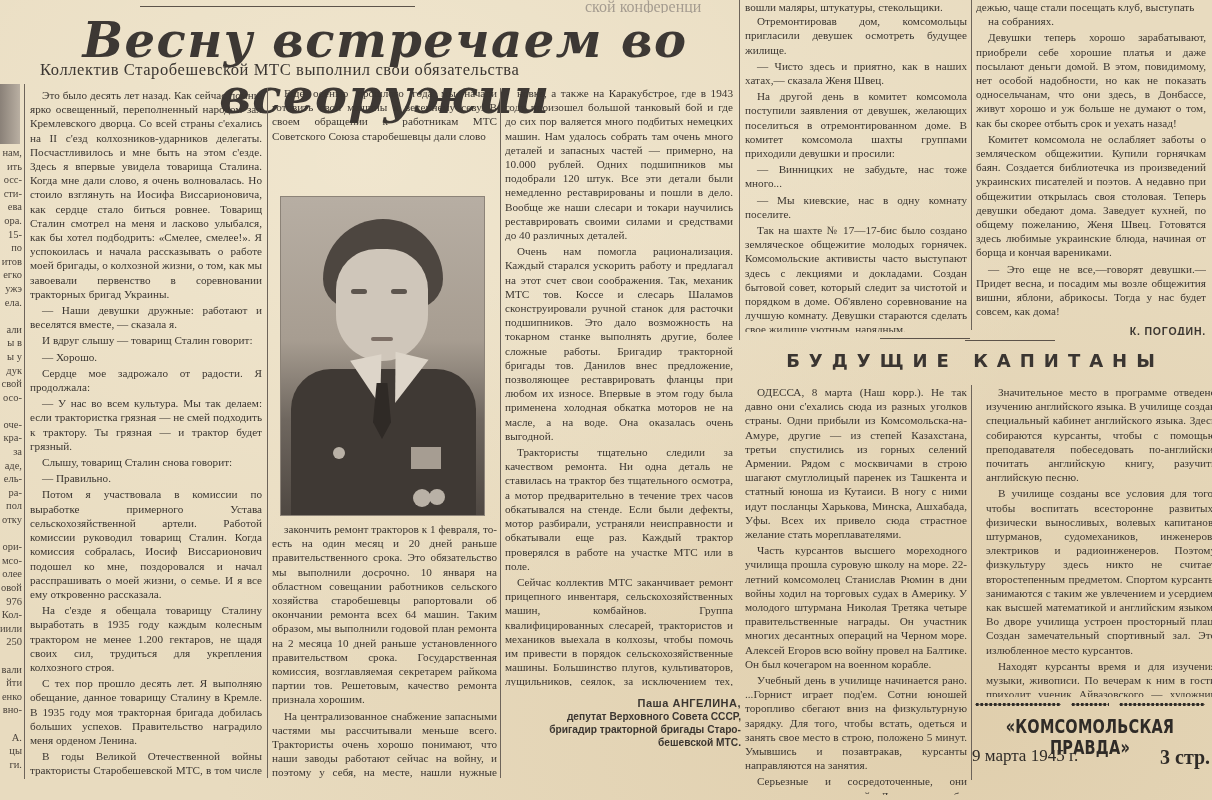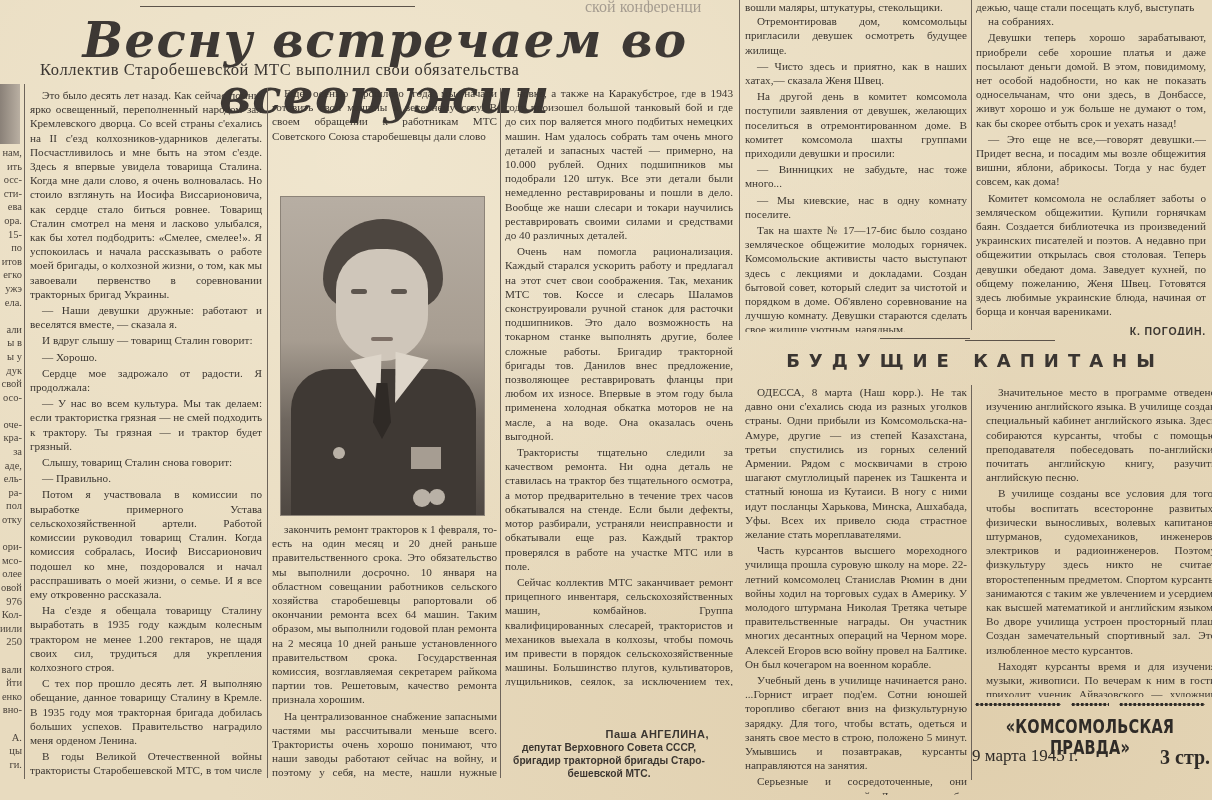--- a/index.html
+++ b/index.html
@@ -58,21 +58,21 @@
   .photo .eye { position: absolute; top: 92px; width: 16px; height: 5px; border-radius: 3px; background: #5d554e; }
   .photo .mouth { position: absolute; left: 90px; top: 140px; width: 22px; height: 4px; border-radius: 2px; background: #7d6f66; }
   .photo .collar-l { position: absolute; left: 74px; top: 160px; width: 0; height: 0; border-left: 20px solid transparent; border-right: 12px solid transparent; border-top: 50px solid #ddd5c9; transform: rotate(-12deg); }
   .photo .collar-r { position: absolute; left: 108px; top: 158px; width: 0; height: 0; border-left: 12px solid transparent; border-right: 22px solid transparent; border-top: 50px solid #ddd5c9; transform: rotate(14deg); }
   .photo .jacket { position: absolute; left: 10px; top: 172px; width: 185px; height: 160px; background: #3f3934; border-radius: 40px 40px 0 0; }
   .photo .tie { position: absolute; left: 92px; top: 186px; width: 18px; height: 56px; background: #2f2a26; clip-path: polygon(20% 0, 80% 0, 100% 70%, 50% 100%, 0 70%); }
   .photo .medal { position: absolute; border-radius: 50%; background: #b9b1a6; }
   .photo .ribbon { position: absolute; left: 130px; top: 250px; width: 30px; height: 22px; background: #a69d92; }
 
   .byline-name { text-align: right; font-weight: bold; font-family: "Liberation Sans", sans-serif; font-size: 11px; letter-spacing: 0.5px; margin-top: 6px; }
-  .byline-role { font-weight: bold; font-family: "Liberation Sans", sans-serif; font-size: 10.2px; line-height: 13px; padding-left: 28px; text-align: center; }
+  .byline-role { font-weight: bold; font-family: "Liberation Sans", sans-serif; font-size: 10.2px; line-height: 13px; padding-left: 28px; text-align: right; }
 
   .caps-title {
     position: absolute; left: 745px; top: 350px; width: 460px; text-align: center;
     font-family: "DejaVu Sans", sans-serif; font-weight: bold; font-size: 18px; letter-spacing: 9px; color: #3a3531;
   }
   .sig { font-family: "Liberation Sans", sans-serif; font-weight: bold; font-size: 10.5px; text-align: right; letter-spacing: 0.8px; line-height: 14px; }
 
   .dots { position: absolute; left: 975px; top: 702px; width: 230px; height: 5px; display: flex; gap: 10px; }
   .dots span { flex: 1; background: radial-gradient(circle, #2f2b27 1.6px, transparent 2px) repeat-x; background-size: 4.5px 5px; }
   .masthead {
@@ -184,21 +184,21 @@
       <p>На централизованное снабжение запасными частями мы рассчитывали меньше всего. Трактористы очень хорошо понимают, что наши заводы работают сейчас на войну, и поэтому у себя, на месте, нашли нужные части. Специальные бригады нашей МТС побывали на базе металлолома в Константи-</p>
     </div>
   <div class="vrule" style="left:500px; top:88px; height:690px;"></div>
 
   <div class="col" id="a1c3" style="left:505px; top:86px; width:228px; height:600px;">
       <p>новке, а также на Каракубстрое, где в 1943 году произошел большой танковый бой и где до сих пор валяется много подбитых немецких машин. Нам удалось собрать там очень много деталей и запасных частей — примерно, на 10.000 рублей. Одних подшипников мы подобрали 120 штук. Все эти детали были немедленно реставрированы и пошли в дело. Вообще же наши слесари и токари научились реставрировать своими силами и средствами до 40 различных деталей.</p>
       <p>Очень нам помогла рационализация. Каждый старался ускорить работу и предлагал на этот счет свои соображения. Так, механик МТС тов. Коссе и слесарь Шаламов сконструировали ручной станок для расточки подшипников. Это дало возможность на токарном станке выполнять другие, более сложные работы. Бригадир тракторной бригады тов. Данилов внес предложение, позволяющее реставрировать фланцы при любом их износе. Впервые в этом году была применена холодная обкатка моторов не на масле, а на воде. Она оказалась очень выгодной.</p>
       <p>Трактористы тщательно следили за качеством ремонта. Ни одна деталь не ставилась на трактор без тщательного осмотра, а мотор предварительно в течение трех часов обкатывался на стенде. Если были дефекты, мотор разбирали, устраняли неисправности и обкатывали еще раз. Каждый трактор проверялся в работе на участке МТС или в поле.</p>
       <p>Сейчас коллектив МТС заканчивает ремонт прицепного инвентаря, сельскохозяйственных машин, комбайнов. Группа квалифицированных слесарей, трактористов и механиков выехала в колхозы, чтобы помочь им привести в порядок сельскохозяйственные машины. Большинство плугов, культиваторов, лущильников, сеялок, за исключением тех, которые требуют токарных и сварочных работ, будет отремонтировано в колхозных кузницах под наблюдением механиков МТС и агрономов.</p>
     </div>
-  <div class="col" style="left:481px; top:690px; width:228px; height:80px;margin-top:31px;">
+  <div class="col" style="left:513px; top:690px; width:228px; height:80px;">
     <div class="byline-name">Паша АНГЕЛИНА,</div>
     <div class="byline-role">депутат Верховного Совета СССР,</div>
     <div class="byline-role">бригадир тракторной бригады Старо-</div>
     <div class="byline-role">бешевской МТС.</div>
   </div>
   <div class="vrule" style="left:739px; top:0; height:340px;"></div>
 
   <div class="col" style="left:745px; top:0; width:222px; height:332px;">
     <div>вошли маляры, штукатуры, стекольщики.</div>
     <div id="a2c4">
@@ -209,22 +209,22 @@
         <p>— Мы киевские, нас в одну комнату поселите.</p>
         <p>Так на шахте № 17—17-бис было создано земляческое общежитие молодых горнячек. Комсомольские активисты часто выступают здесь с лекциями и докладами. Создан бытовой совет, который следит за чистотой и порядком в доме. Об'явлено соревнование на лучшую комнату. Девушки стараются сделать свое жилище уютным, нарядным.</p>
       </div>
   </div>
   <div class="vrule" style="left:971px; top:0; height:330px;"></div>
   <div class="col" style="left:976px; top:0; width:230px; height:335px;">
     <div>дежью, чаще стали посещать клуб, выступать</div>
     <div id="a2c5">
         <p>на собраниях.</p>
         <p>Девушки теперь хорошо зарабатывают, приобрели себе хорошие платья и даже посылают деньги домой. В этом, повидимому, нет особой надобности, но как не показать односельчанам, что они здесь, в Донбассе, живут хорошо и уж больше не думают о том, как бы скорее отбыть срок и уехать назад!</p>
+        <p>Комитет комсомола не ослабляет заботы о земляческом общежитии. Купили горнячкам баян. Создается библиотечка из произведений украинских писателей и поэтов. А недавно при общежитии открылась своя столовая. Теперь девушки обедают дома. Заведует кухней, по общему пожеланию, Женя Швец. Готовятся здесь любимые украинские блюда, начиная от борща и кончая варениками.</p>
         <p>— Это еще не все,—говорят девушки.— Придет весна, и посадим мы возле общежития вишни, яблони, абрикосы. Тогда у нас будет совсем, как дома!</p>
-        <p>Комитет комсомола не ослабляет заботы о земляческом общежитии. Купили горнячкам баян. Создается библиотечка из произведений украинских писателей и поэтов. А недавно при общежитии открылась своя столовая. Теперь девушки обедают дома. Заведует кухней, по общему пожеланию, Женя Швец. Готовятся здесь любимые украинские блюда, начиная от борща и кончая варениками.</p>
       </div>
     <div class="sig" style="margin-top:6px;">К. ПОГОДИН.</div>
 
   </div>
   <div class="hrule" style="left:880px; top:338px; width:90px;"></div>
   <div class="hrule" style="left:965px; top:340px; width:90px;"></div>
 
   <div class="caps-title">БУДУЩИЕ КАПИТАНЫ</div>
   <div class="col" id="a3c4" style="left:745px; top:385px; width:222px; height:410px;">
       <p>ОДЕССА, 8 марта (Наш корр.). Не так давно они с'ехались сюда из разных уголков страны. Одни прибыли из Комсомольска-на-Амуре, другие — из степей Казахстана, третьи спустились из горных селений Армении. Рядом с москвичами в строю шагают смуглолицый паренек из Ташкента и статный юноша из Кутаиси. В ногу с ними идут посланцы Харькова, Минска, Ашхабада, Уфы. Всех их привело сюда страстное желание стать мореплавателями.</p>

